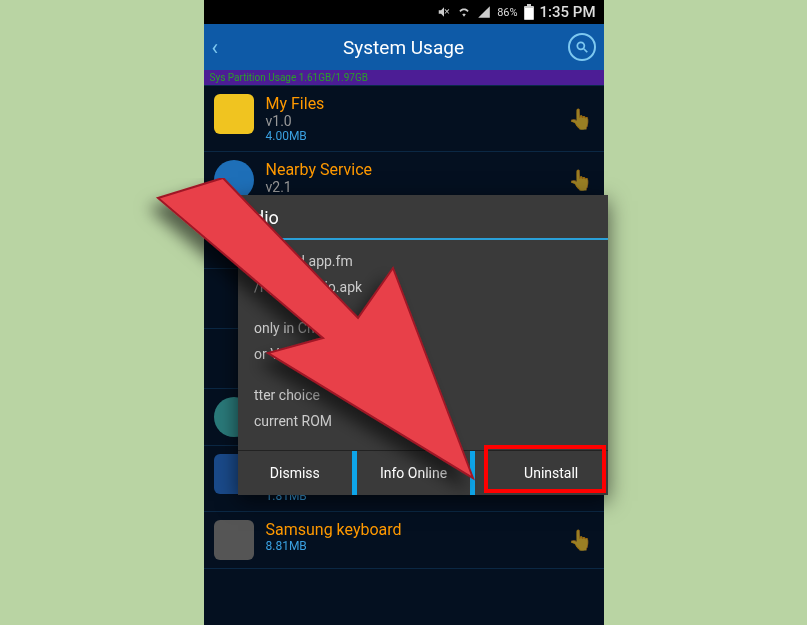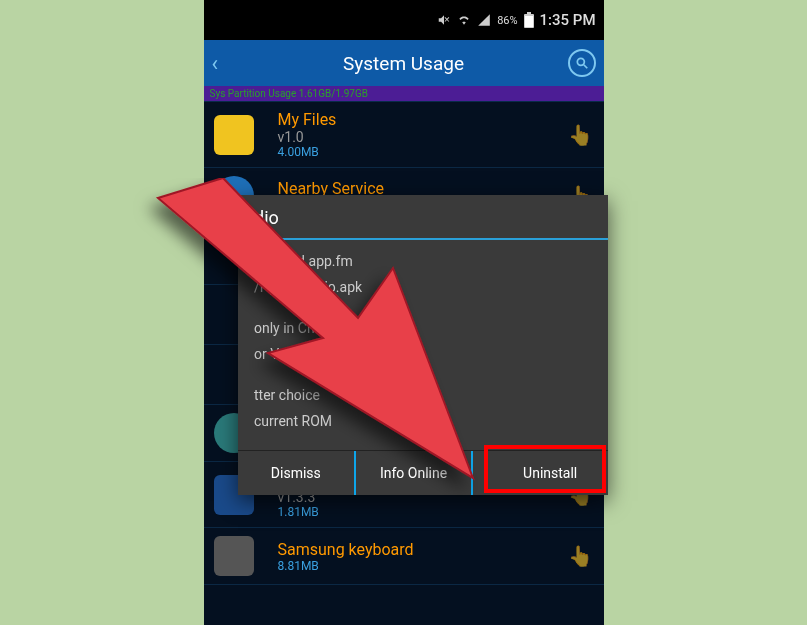--- a/index.html
+++ b/index.html
@@ -17,21 +17,21 @@
   .phone {
     width: 400px;
     height: 625px;
     background: #000;
     position: relative;
     overflow: hidden;
     margin-top: 0;
   }
   
   .status-bar {
-    height: 40px;
+    height: 24px;
     background: #000;
     color: #ddd;
     display: flex;
     align-items: center;
     justify-content: flex-end;
     padding: 0 8px;
     font-size: 13px;
     gap: 6px;
   }
   .status-bar .battery-text { font-size: 11px; }
@@ -72,25 +72,24 @@
     background: #4c1d95;
   }
   
   .app-list {
     background: #041020;
     height: 555px;
     overflow: hidden;
   }
   .app-row {
     display: flex;
-    align-items: center;
+    align-items: flex-start;
     padding: 8px 10px;
     border-bottom: 1px solid #0b2844;
     position: relative;
-    gap: 12px;
   }
   .app-icon {
     width: 40px; height: 40px;
     border-radius: 6px;
     margin-right: 12px;
     flex-shrink: 0;
   }
   .app-info { flex: 1; }
   .app-name { color: #ff9900; font-size: 16px; }
   .app-ver { color: #999; font-size: 14px; }
@@ -131,21 +130,21 @@
     display: flex;
     border-top: 1px solid #222;
   }
   .dialog .dlg-btn {
     flex: 1;
     text-align: center;
     padding: 14px 4px;
     color: #fff;
     font-size: 14px;
     background: #3a3a3a;
-    border-right: 2px solid #0ea5e9;
+    border-right: 5px solid #0ea5e9;
   }
   .dialog .dlg-btn:last-child { border-right: none; padding-left: 23px; }
   .highlight-box {
     position: absolute;
     border: 4px solid #ff0000;
     right: 2px;
     bottom: 2px;
     width: 122px;
     height: 48px;
     pointer-events: none;

